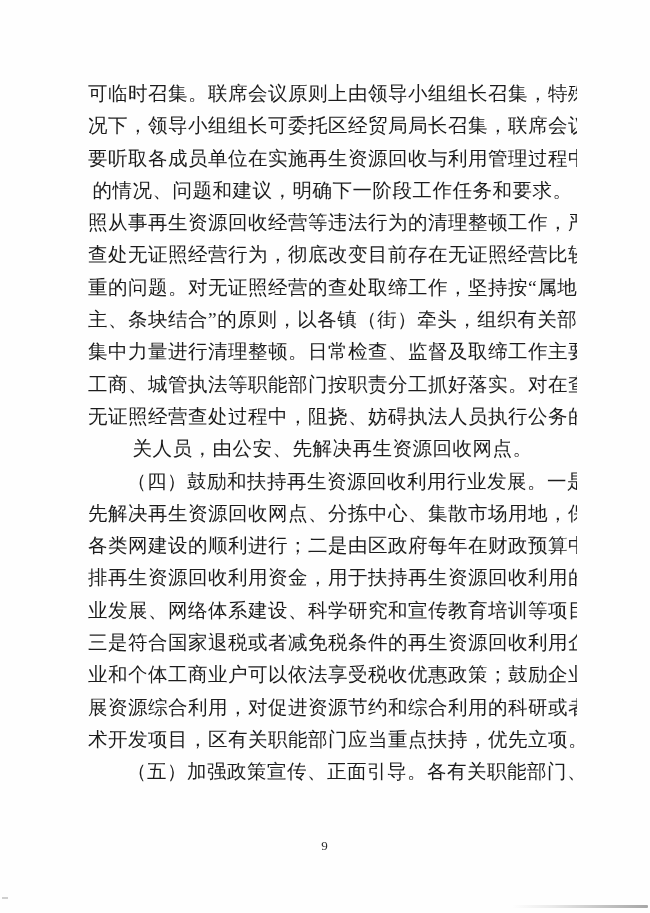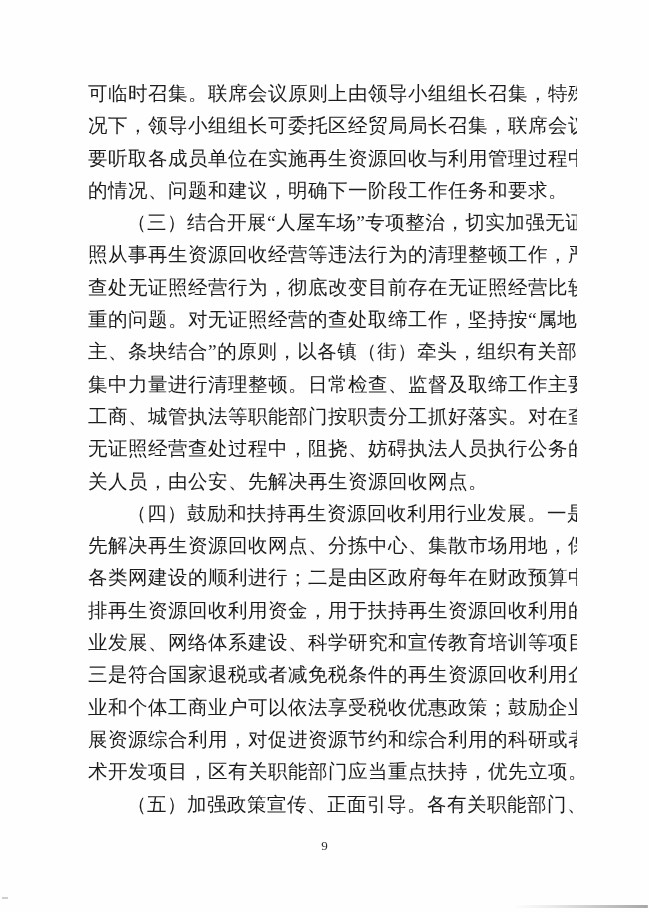--- a/index.html
+++ b/index.html
@@ -28,21 +28,21 @@
     line-height: 32.3px;
     white-space: nowrap;
     overflow: hidden;
     letter-spacing: 0.5px;
   }
   .line.justify {
     text-align: justify;
     text-align-last: justify;
   }
   .line.plain {
-    text-align: left;
+    text-align: center;
   }
   .line.indent {
     padding-left: 39px;
   }
   .page-number {
     position: absolute;
     left: 0;
     top: 838px;
     width: 100%;
     text-align: center;
@@ -74,21 +74,20 @@
 </style>
 </head>
 <body>
 
 <div class="page">
   <div class="text-block">
       <div class="line justify">可临时召集。联席会议原则上由领导小组组长召集，特殊情</div>
       <div class="line justify">况下，领导小组组长可委托区经贸局局长召集，联席会议主</div>
       <div class="line justify">要听取各成员单位在实施再生资源回收与利用管理过程中</div>
       <div class="line plain">的情况、问题和建议，明确下一阶段工作任务和要求。</div>
-      <div class="line justify indent">（三）结合开展“人屋车场”专项整治，切实加强无证</div>
       <div class="line justify">照从事再生资源回收经营等违法行为的清理整顿工作，严肃</div>
       <div class="line justify">查处无证照经营行为，彻底改变目前存在无证照经营比较严</div>
       <div class="line justify">重的问题。对无证照经营的查处取缔工作，坚持按“属地为</div>
       <div class="line justify">主、条块结合”的原则，以各镇（街）牵头，组织有关部门</div>
       <div class="line justify">集中力量进行清理整顿。日常检查、监督及取缔工作主要由</div>
       <div class="line justify">工商、城管执法等职能部门按职责分工抓好落实。对在查处</div>
       <div class="line justify">无证照经营查处过程中，阻挠、妨碍执法人员执行公务的有</div>
       <div class="line plain">关人员，由公安、先解决再生资源回收网点。</div>
       <div class="line justify indent">（四）鼓励和扶持再生资源回收利用行业发展。一是优</div>
       <div class="line justify">先解决再生资源回收网点、分拣中心、集散市场用地，保证</div>

